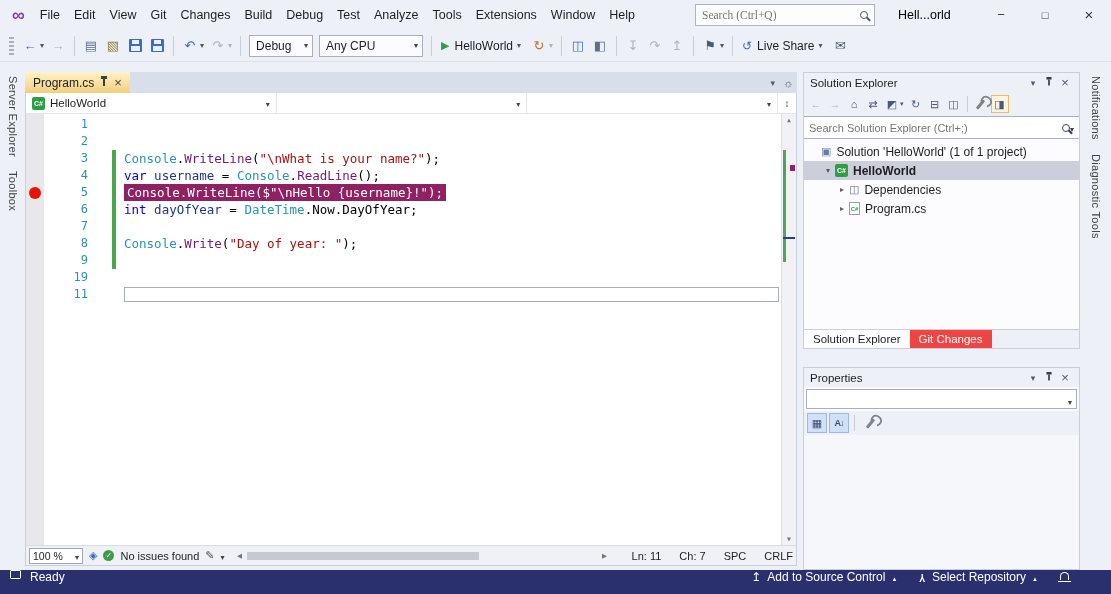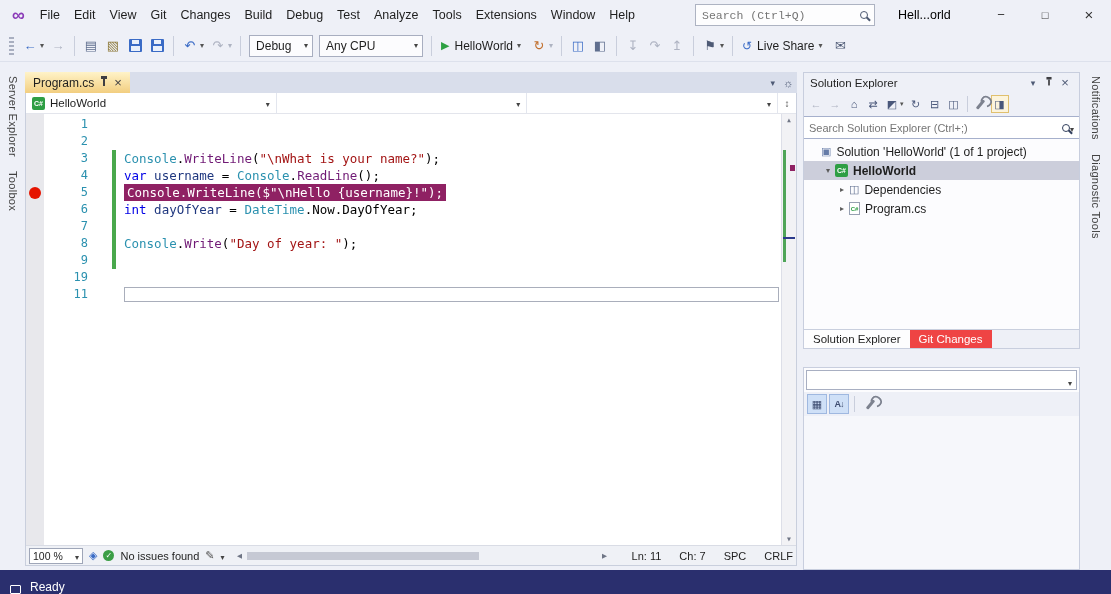--- a/index.html
+++ b/index.html
@@ -6,21 +6,21 @@
   html,body{width:1111px;height:594px;overflow:hidden}
   body{font-family:"Liberation Sans",sans-serif;background:#EEF0F7;color:#1E1E1E}
   .vs{position:relative;width:1111px;height:594px;font-size:12px}
 
   
   .titlebar{position:absolute;top:0;left:0;right:0;height:30px;display:flex;align-items:center;background:#EEF0F7}
   .vs-logo{color:#8B3BB8;font-size:18px;font-weight:bold;margin:0 8px 0 12px;line-height:30px}
   .menus{display:flex}
   .menu-item{padding:0 7px;line-height:30px;font-size:12.5px;cursor:default}
   .qsearch{position:absolute;left:695px;top:4px;width:180px;height:22px;background:#FDFDFE;border:1px solid #ADB3C2;display:flex;align-items:center;padding:0 6px}
-  .qsearch input{flex:1;border:0;background:transparent;font-family:Liberation Mono, monospace;font-size:11.5px;color:#5B5B5B;outline:none;min-width:0}
+  .qsearch input{flex:1;border:0;background:transparent;font-family:Liberation Serif, serif;font-size:11.5px;color:#5B5B5B;outline:none;min-width:0}
   .mag{width:8px;height:8px;border:1.6px solid #4F5B73;border-radius:50%;position:relative;margin-left:4px;flex-shrink:0}
   .mag::after{content:"";position:absolute;width:5px;height:1.6px;background:#4F5B73;transform:rotate(45deg);right:-4px;bottom:-2px}
   .win-title{position:absolute;left:898px;top:0;line-height:30px;color:#000000;font-size:12.5px}
   .win-controls{position:absolute;right:0;top:0;height:30px;display:flex}
   .win-controls span{width:44px;text-align:center;line-height:30px;font-size:13px;color:#333}
   [data-name="minimize-button"]::before{content:"−"}
   [data-name="maximize-button"]::before{content:"□";font-size:11px}
   [data-name="close-button"]::before{content:"×";font-size:15px}
 
   
@@ -155,21 +155,21 @@
   .props-combo .dd-caret{position:absolute;right:4px;top:4px}
   .props-toolbar{height:24px;display:flex;align-items:center;gap:2px;padding:2px 3px;background:#EEF0F7;flex-shrink:0}
   .pt-btn{width:20px;height:20px;display:flex;align-items:center;justify-content:center;font-size:11px;color:#3E4C70}
   .pt-btn.on{background:#CFE0F7;border:1px solid #9FB8E0}
   .pt-btn .az{font-size:9px;font-weight:bold;letter-spacing:-1px}
   .props-body{flex:1;background:#F6F7FB}
   .wrench{position:relative;width:3px;height:11px;background:#7D828F;border-radius:1px;transform:rotate(40deg)}
   .wrench::before{content:"";position:absolute;top:-6px;left:-2.5px;width:8px;height:7px;border:2px solid #7D828F;border-radius:50%;border-bottom-color:transparent}
 
   
-  .statusbar{position:absolute;left:0;right:0;bottom:0;height:24px;background:#2A2F6E;color:#fff;display:flex;align-items:flex-end;font-size:12px;padding:0 10px;gap:9px}
+  .statusbar{position:absolute;left:0;right:0;bottom:0;height:24px;background:#2A2F6E;color:#fff;display:flex;align-items:flex-start;font-size:12px;padding:0 10px;gap:9px}
   .sb-task-icon{width:11px;height:9px;border:1px solid #fff;border-radius:1px}
   .sb-right{margin-left:auto;display:flex;align-items:center;gap:22px;padding-right:32px}
   .sb-item{display:flex;align-items:center;gap:6px}
   .sb-ic.up::before{content:"↥";font-size:12px}
   .sb-ic.branch::before{content:"Y";display:inline-block;transform:rotate(180deg) scaleX(.9);font-size:10px;font-weight:bold}
   .sb-caret::before{content:"▲";font-size:6px}
   .bell{display:inline-block;width:9px;height:8px;border:1.3px solid #fff;border-bottom:none;border-radius:5px 5px 0 0;position:relative;top:-1px}
   .bell::after{content:"";position:absolute;left:-3px;right:-3px;bottom:-2px;height:1.3px;background:#fff}
 </style>
 </head>
@@ -450,20 +450,27 @@
               <span class="tree-label" data-name="tree-item-label">Program.cs</span>
             </div>
           </div>
         <div class="se-tabs" id="se-tabs" data-name="panel-tab-strip">
             <span class="se-tab active" data-name="panel-tab-solution-explorer">Solution Explorer</span>
             <span class="se-tab inactive" data-name="panel-tab-git-changes">Git Changes</span>
           </div>
       </section>
 
       <section class="panel props" data-name="properties-panel">
+        <div class="panel-title" data-name="properties-title-bar">
+          <span data-name="properties-title">Properties</span>
+          <span class="sp"></span>
+          <span class="pt-ic caret" data-name="window-menu-icon"></span>
+          <span class="pt-ic" data-name="pin-icon"><span class="pin-icon small"></span></span>
+          <span class="pt-ic x" data-name="close-icon"></span>
+        </div>
         <div class="props-combo" data-name="properties-object-dropdown">
           <span class="dd-caret" data-name="chevron-down-icon"></span>
         </div>
         <div class="props-toolbar" id="props-toolbar" data-name="properties-toolbar">
             <span class="pt-btn on" data-name="categorized-icon">▦</span>
             <span class="pt-btn on" data-name="alphabetical-icon">
               <span class="az">A↓</span>
             </span>
             <span class="se-sep" data-name="toolbar-separator"></span>
             <span class="pt-btn" data-name="property-pages-icon">
@@ -476,14 +483,27 @@
 
     <div class="vstrip right" id="right-strip" data-name="right-tool-strip">
         <div class="vtab" data-name="tool-tab-notifications">Notifications</div>
         <div class="vtab" data-name="tool-tab-diagnostic-tools">Diagnostic Tools</div>
       </div>
   </div>
 
   <footer class="statusbar" data-name="status-bar">
     <span class="sb-task-icon" data-name="background-tasks-icon"></span>
     <span data-name="status-ready-label">Ready</span>
+    <div class="sb-right" data-name="status-bar-right">
+      <div class="sb-item" data-name="add-to-source-control-button">
+        <span class="sb-ic up" data-name="source-control-up-icon"></span>
+        <span data-name="add-to-source-control-label">Add to Source Control</span>
+        <span class="sb-caret" data-name="chevron-up-icon"></span>
+      </div>
+      <div class="sb-item" data-name="select-repository-button">
+        <span class="sb-ic branch" data-name="git-branch-icon"></span>
+        <span data-name="select-repository-label">Select Repository</span>
+        <span class="sb-caret" data-name="chevron-up-icon"></span>
+      </div>
+      <span data-name="notifications-bell-icon"><span class="bell"></span></span>
+    </div>
   </footer>
 </div>
 
 </body></html>

